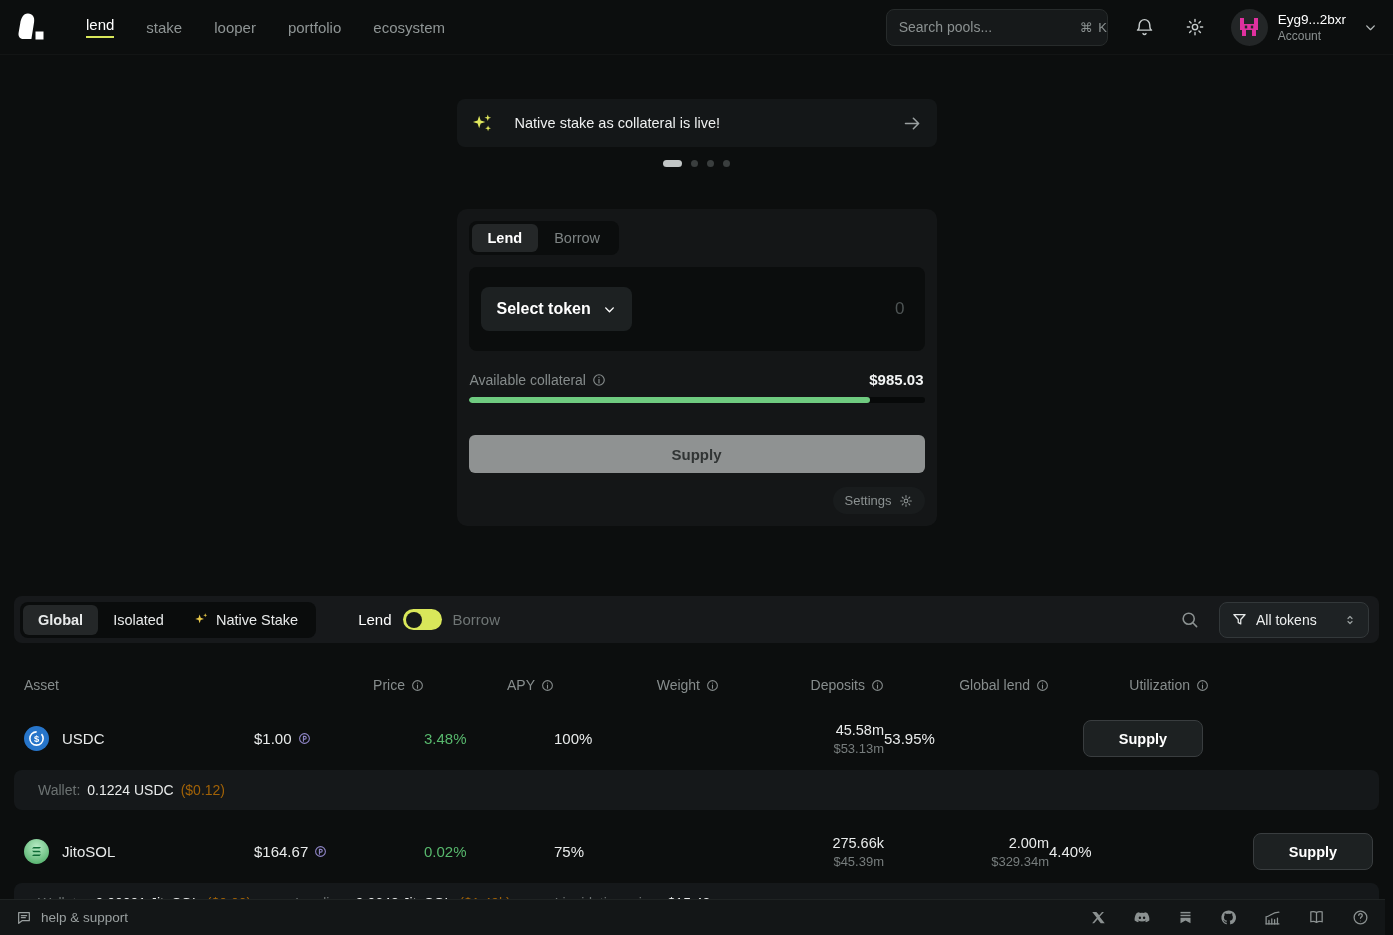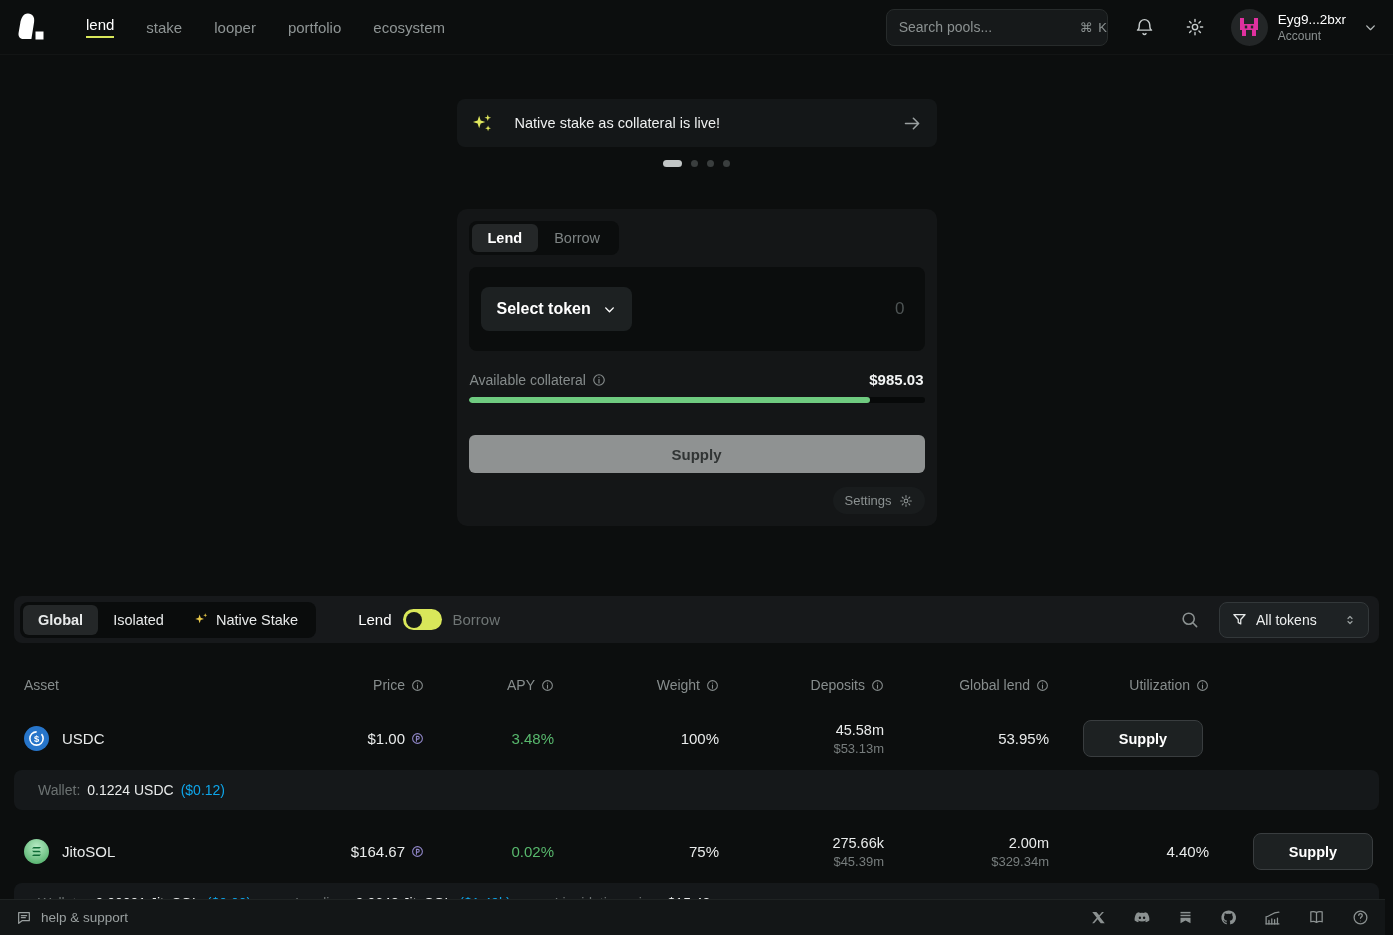--- a/index.html
+++ b/index.html
@@ -70,38 +70,38 @@
   .filter-right { margin-left:auto; display:flex; align-items:center; gap:20px; }
   .tokens-select { background:#1e2224; border:1px solid #33383a; border-radius:8px; height:36px; display:flex; align-items:center; gap:9px; padding:0 12px; color:#eceeee; font-size:14px; font-family:inherit; cursor:pointer; min-width:150px; }
   .tokens-select .updown { margin-left:auto; }
 
   
   .tbl { margin-top:14px; }
   .tgrid { display:grid; grid-template-columns:240px 170px 130px 165px 165px 165px 160px 1fr; align-items:center; }
   .thead { margin-top:20px; padding:14px 0 18px 0; color:#878d8d; font-size:14px; }
   .th { display:flex; justify-content:flex-end; align-items:center; gap:6px; }
   .th.first { justify-content:flex-start; padding-left:10px; }
-  .cell-r { text-align:right; display:flex; justify-content:flex-end; align-items:center; }
+  .cell-r { text-align:right; display:flex; justify-content:flex-start; align-items:center; }
   .asset-group { margin-bottom:14px; }
   .asset-row { padding:9px 0; cursor:pointer; }
   .asset-cell { display:flex; align-items:center; gap:13px; padding-left:10px; }
   .asset-name { font-size:15px; color:#e9ebeb; }
   .price-cell { gap:6px; font-size:15px; }
   .apy { color:#58b86d; font-size:15px; }
   .plain { font-size:15px; color:#e9ebeb; }
   .two-line { text-align:right; }
   .two-line .main { font-size:14.5px; color:#e9ebeb; }
   .two-line .sub { font-size:13px; color:#777d7d; margin-top:3px; }
   .action-cell { display:flex; justify-content:flex-end; padding-right:6px; }
   .row-supply { width:120px; height:37px; background:#1d2122; border:1px solid #393d3f; border-radius:8px; color:#fff; font-size:14.5px; font-weight:700; font-family:inherit; cursor:pointer; }
   .wallet-row { background:#15181a; border-radius:8px; height:40px; display:flex; align-items:center; padding:0 24px; gap:44px; font-size:14px; margin-top:4px; }
   .wgroup { display:flex; align-items:center; gap:7px; }
   .wlabel { color:#6c7272; }
   .wval { color:#e9ebeb; }
-  .wusd { color:#0ea5e9; }
+  .wusd { color:#a16207; }
 
   
   .footer { position:absolute; left:0; right:8px; bottom:0; height:36px; background:#131617; border-top:1px solid #1f2323; display:flex; align-items:center; padding:0 16px; }
   .help { display:flex; align-items:center; gap:9px; color:#9aa0a0; font-size:13.5px; cursor:pointer; }
   .foot-icons { margin-left:auto; display:flex; align-items:center; gap:27px; }
   .foot-icons > span { cursor:pointer; }
 
   .info-i { color:#858b8b; }
 </style>
 </head>

